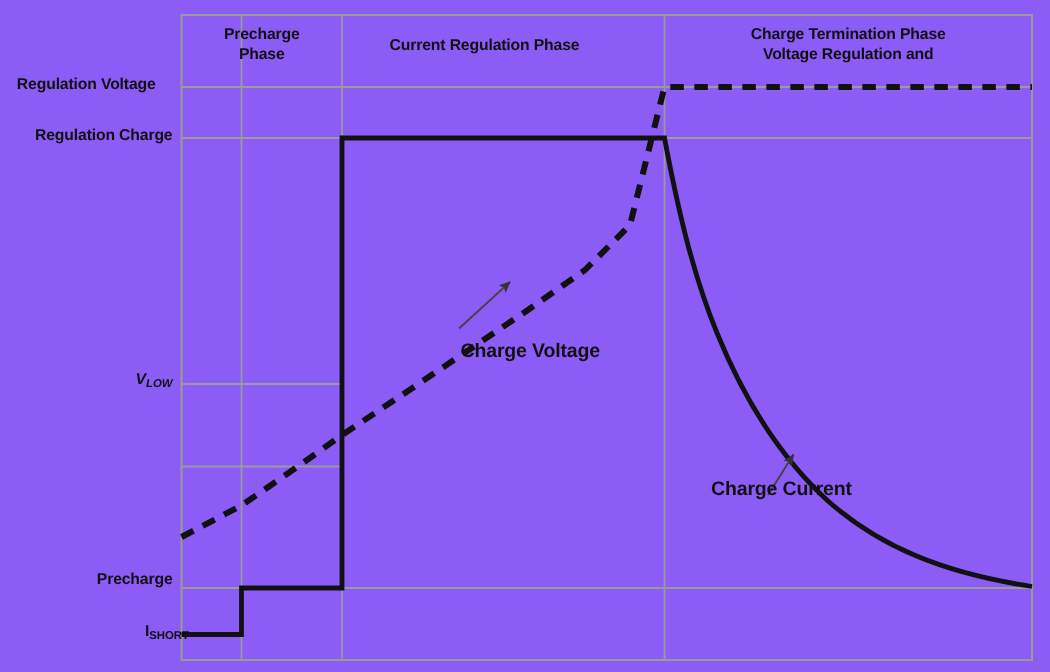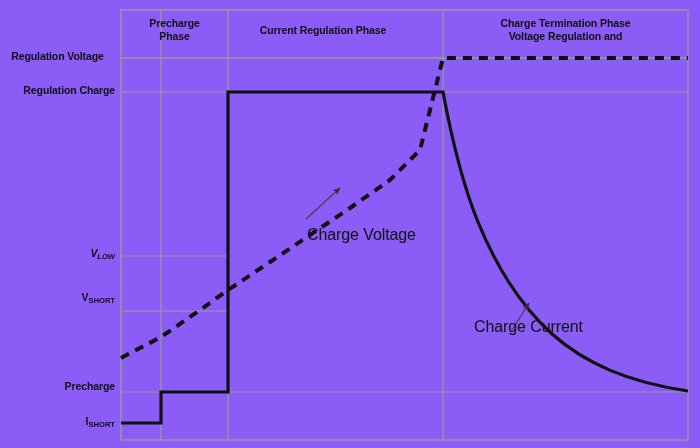--- a/index.html
+++ b/index.html
@@ -47,22 +47,22 @@
     position: absolute;
     font-size: 10.5px;
     font-weight: bold;
     color: #111111;
     text-align: center;
     line-height: 12.5px;
     letter-spacing: -0.1px;
   }
   .curve-label {
     position: absolute;
-    font-size: 16px;
-    font-weight: normal;
+    font-size: 13px;
+    font-weight: bold;
     color: #111111;
     white-space: nowrap;
     letter-spacing: -0.1px;
   }
   .two-line {
     line-height: 12.5px;
   }
 </style>
 </head>
 <body>
@@ -125,25 +125,24 @@
     <div>Charge Termination Phase</div>
     <div>Voltage Regulation and</div>
   </div>
 
   <div class="axis-label" style="left:0px; top:51px; width:115px;text-align:center;">Regulation Voltage</div>
 
   <div class="axis-label" style="left:0px; top:85px; width:115px;">Regulation Charge</div>
 
   <div class="axis-label" style="left:0px; top:248px; width:115px;font-style:italic;"><span>V</span><span class="sub">LOW</span></div>
 
-  <div class="axis-label" style="left:0px; top:292px; width:115px;"><span>V</span><span class="sub">SHORT</span></div>
 
   <div class="axis-label two-line" style="left:0px; top:380px; width:115px;">
     <div>Precharge</div>
   </div>
 
-  <div class="axis-label" style="left:0px; top:416px; width:115px;text-align:right;"><span>I</span><span class="sub">SHORT</span></div>
+  <div class="axis-label" style="left:11px; top:416px; width:115px;text-align:right;"><span>I</span><span class="sub">SHORT</span></div>
 
   <div class="curve-label" style="left:307px; top:226px;">Charge Voltage</div>
 
   <div class="curve-label" style="left:474px; top:318px;">Charge Current</div>
 
 </div>
 
 </body></html>

